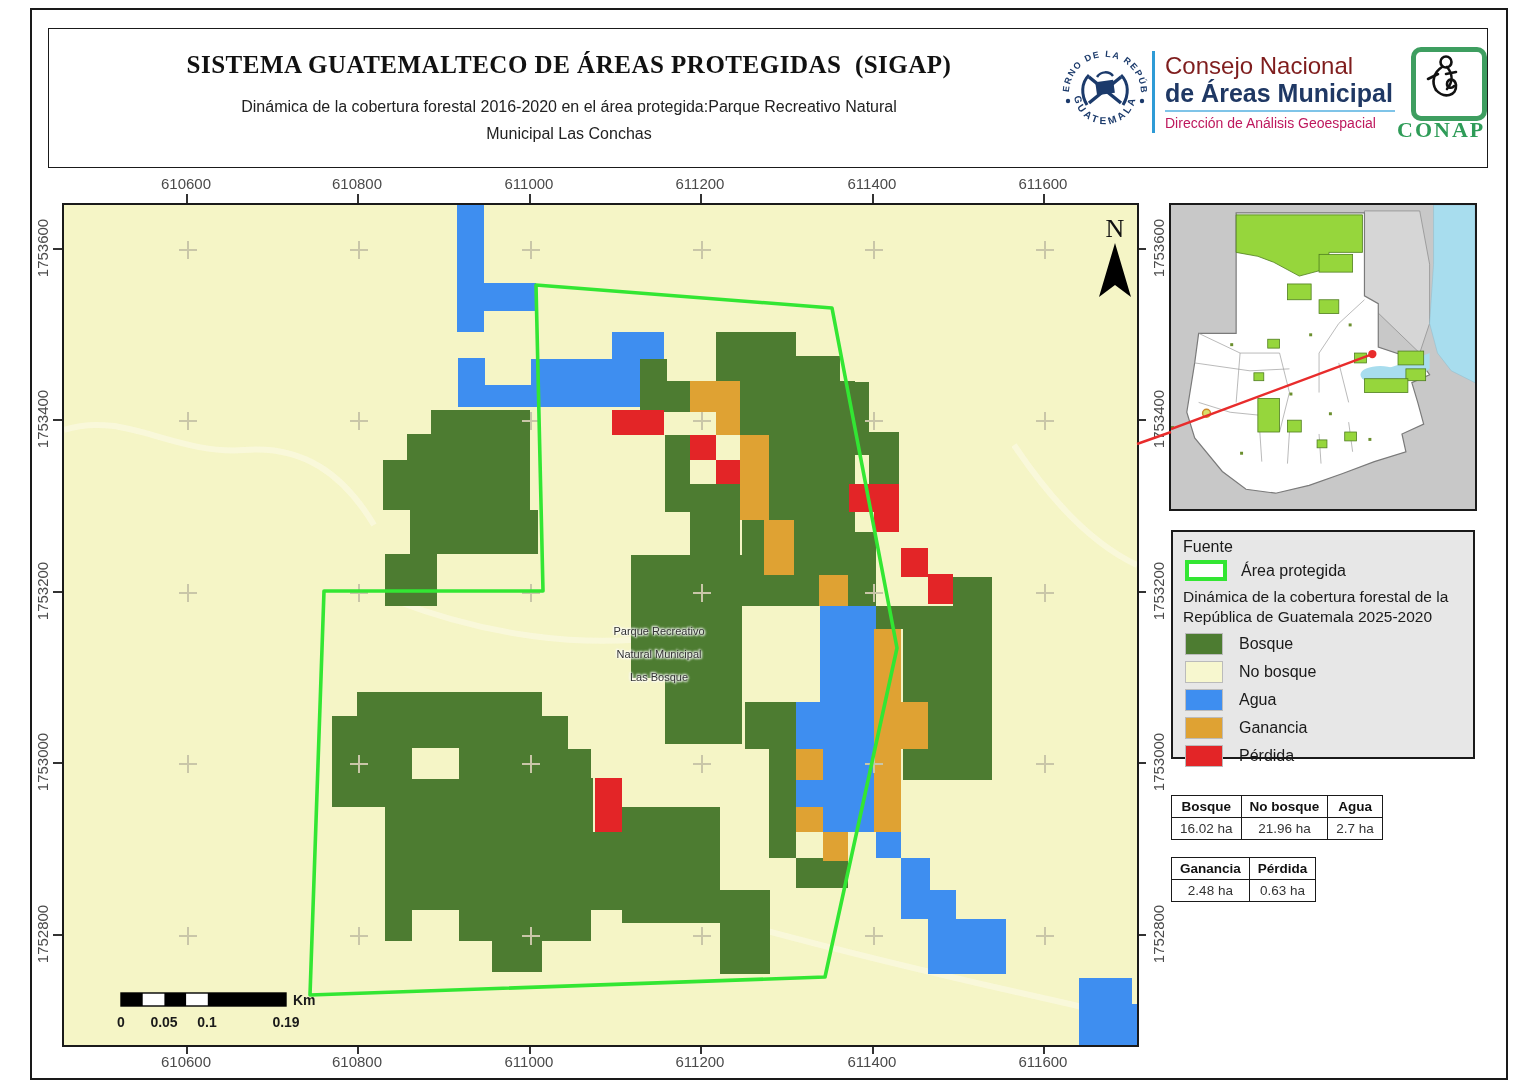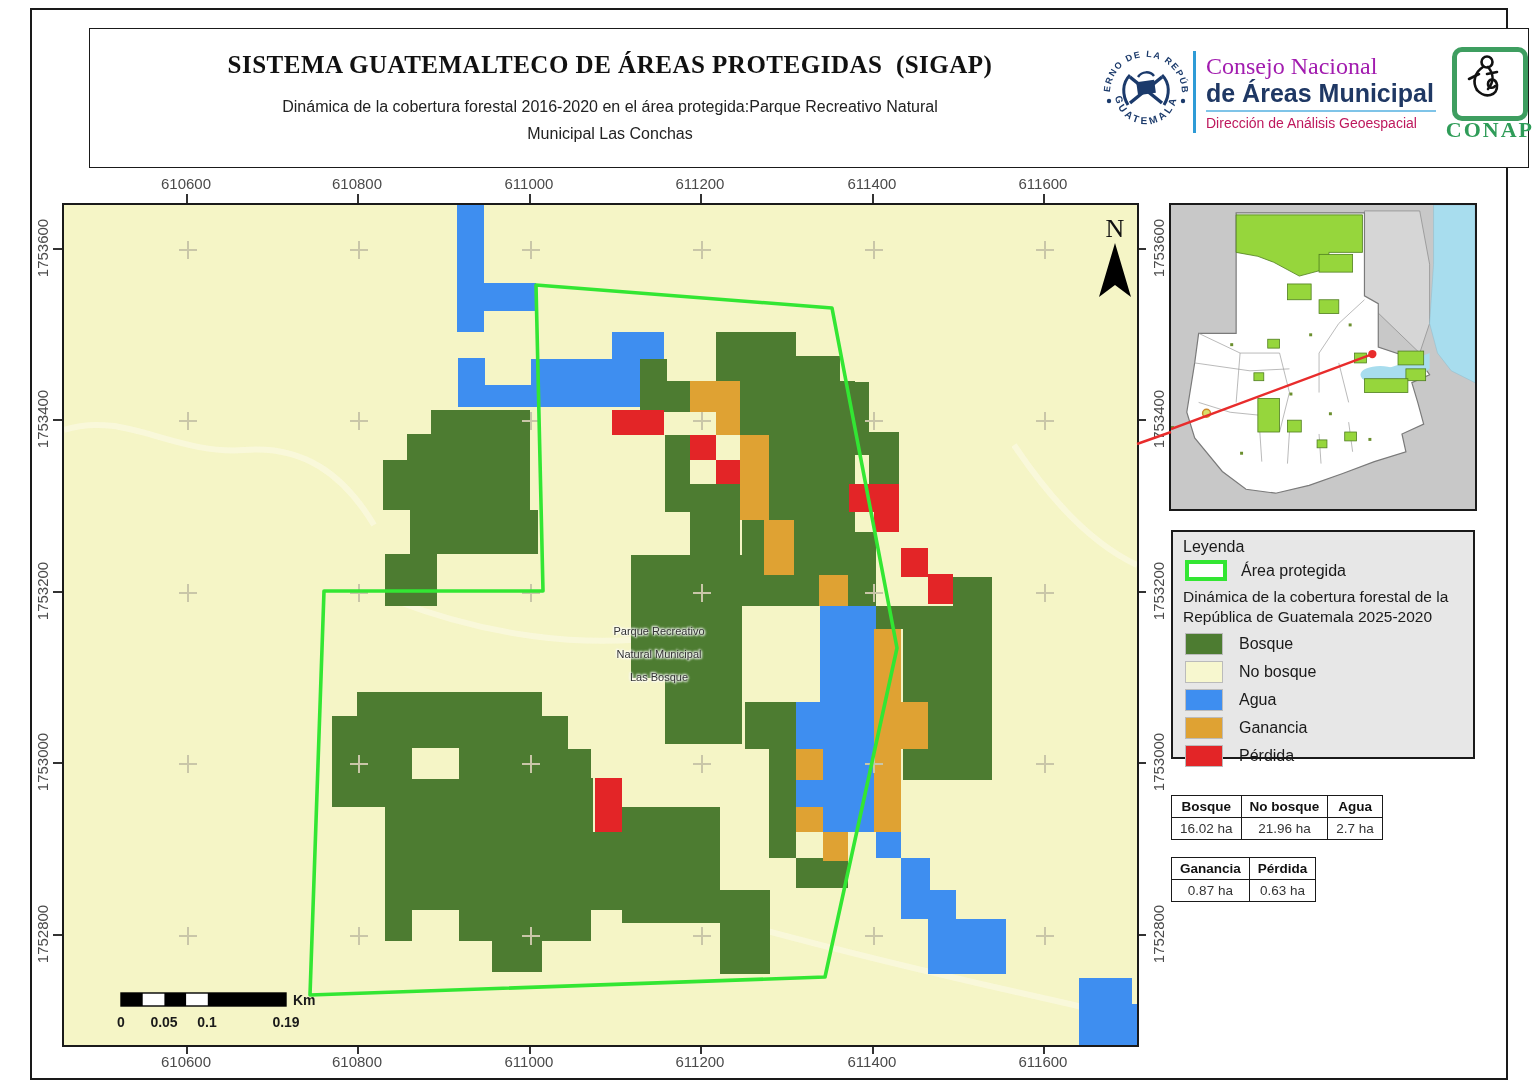--- a/index.html
+++ b/index.html
@@ -1,37 +1,37 @@
 <!DOCTYPE html>
 <html><head>
 <meta charset="utf-8">
 <style>
   html,body{margin:0;padding:0;background:#fff;}
   #page{position:relative;width:1536px;height:1086px;background:#fff;
         font-family:"Liberation Sans",sans-serif;overflow:hidden;}
   .outer-border{position:absolute;left:30px;top:8px;width:1474px;height:1068px;
         border:2px solid #1a1a1a;}
   .header-box{position:absolute;left:48px;top:28px;width:1438px;height:138px;
-        border:1.5px solid #1a1a1a;background:#fff;margin-left:41px;}
+        border:1.5px solid #1a1a1a;background:#fff;}
   .title{position:absolute;left:60px;top:22px;width:920px;text-align:center;
         font-family:"Liberation Serif",serif;font-weight:bold;font-size:25px;color:#111;
         letter-spacing:.5px;white-space:pre-wrap;}
   .subtitle{position:absolute;left:130px;top:64px;width:780px;text-align:center;
         font-size:16px;color:#222;white-space:pre-line;line-height:27px;}
   
   .seal{position:absolute;left:1008px;top:14px;}
   .logo-sep{position:absolute;left:1103px;top:22px;width:3px;height:82px;background:#2e9bd6;}
   .conap-text{position:absolute;left:1116px;top:24px;width:250px;}
-  .conap-l1{font-size:24px;color:#a21caf;line-height:26px;font-family:Liberation Serif, serif;}
+  .conap-l1{font-size:24px;color:#7f1d1d;line-height:26px;}
   .conap-l2{font-size:25px;color:#1f3864;font-weight:bold;line-height:28px;}
   .conap-rule{width:230px;height:2px;background:#7fc4e8;margin:3px 0 3px 0;}
   .conap-l3{font-size:14px;color:#be185d;}
   .conap-box{position:absolute;left:1362px;top:18px;width:66px;height:64px;
         border:5px solid #3e9e60;border-radius:10px;background:#fff;}
-  .conap-acr{position:absolute;left:1348px;top:88px;width:96px;text-align:right;
+  .conap-acr{position:absolute;left:1348px;top:88px;width:96px;text-align:left;
         font-family:"Liberation Serif",serif;font-weight:bold;font-size:22px;color:#2f9c58;
         letter-spacing:2px;}
   
   #map{position:absolute;left:62px;top:203px;width:1073px;height:840px;
         background:#F5F5C6;border:2.5px solid #1a1a1a;box-sizing:content-box;}
   #map svg{position:absolute;left:0;top:0;}
   .park-label{position:absolute;left:490px;top:415px;width:210px;text-align:center;
         font-size:11px;color:#333;line-height:23px;
         text-shadow:0 0 3px #fff,0 0 3px #fff,1px 1px 2px #fff,-1px -1px 2px #fff;}
   .axis-label{position:absolute;font-size:15px;color:#4a4a4a;transform:translate(-50%,-50%);}
@@ -343,21 +343,21 @@
     </g>
     <circle cx="36" cy="211" r="4" fill="#d8e06a" stroke="#cc8a2a" stroke-width="1.5"></circle>
     <line x1="0" y1="227" x2="204" y2="151" stroke="#e82c2c" stroke-width="2.4"></line>
     <circle cx="204" cy="151" r="4.2" fill="#e82c2c"></circle>
   </svg>
   <svg class="leader" viewBox="0 0 34 24">
     <line x1="0" y1="20" x2="34" y2="8" stroke="#e82c2c" stroke-width="2.4"></line>
   </svg>
 
   <div id="legend">
-    <div class="lg-title">Leyenda</div>
+    <div class="lg-title">Fuente</div>
     <div class="lg-area">
       <div class="lg-area-swatch"></div>
       <div>Área protegida</div>
     </div>
     <div class="lg-head">Dinámica de la cobertura forestal de la
 República de Guatemala 2025-2020</div>
     <div class="lg-row">
       <div class="lg-swatch" style="background: rgb(77, 124, 49);"></div>
       <div>Bosque</div>
     </div>
@@ -393,19 +393,19 @@
     </tr>
   </tbody>
     </table>
   <table id="t2">
     <tbody>
         <tr>
       <th>Ganancia</th>
       <th>Pérdida</th>
     </tr>
     <tr>
-      <td>0.87 ha</td>
+      <td>2.48 ha</td>
       <td>0.63 ha</td>
     </tr>
   </tbody>
     </table>
 
 </div>
 
 </body></html>

